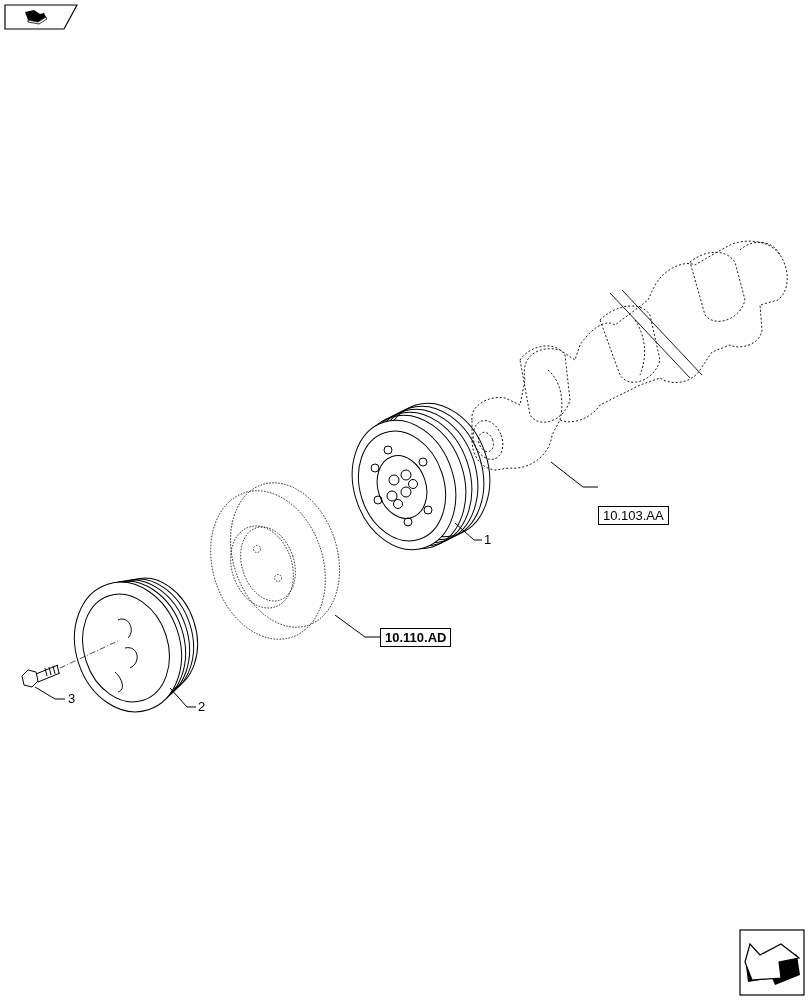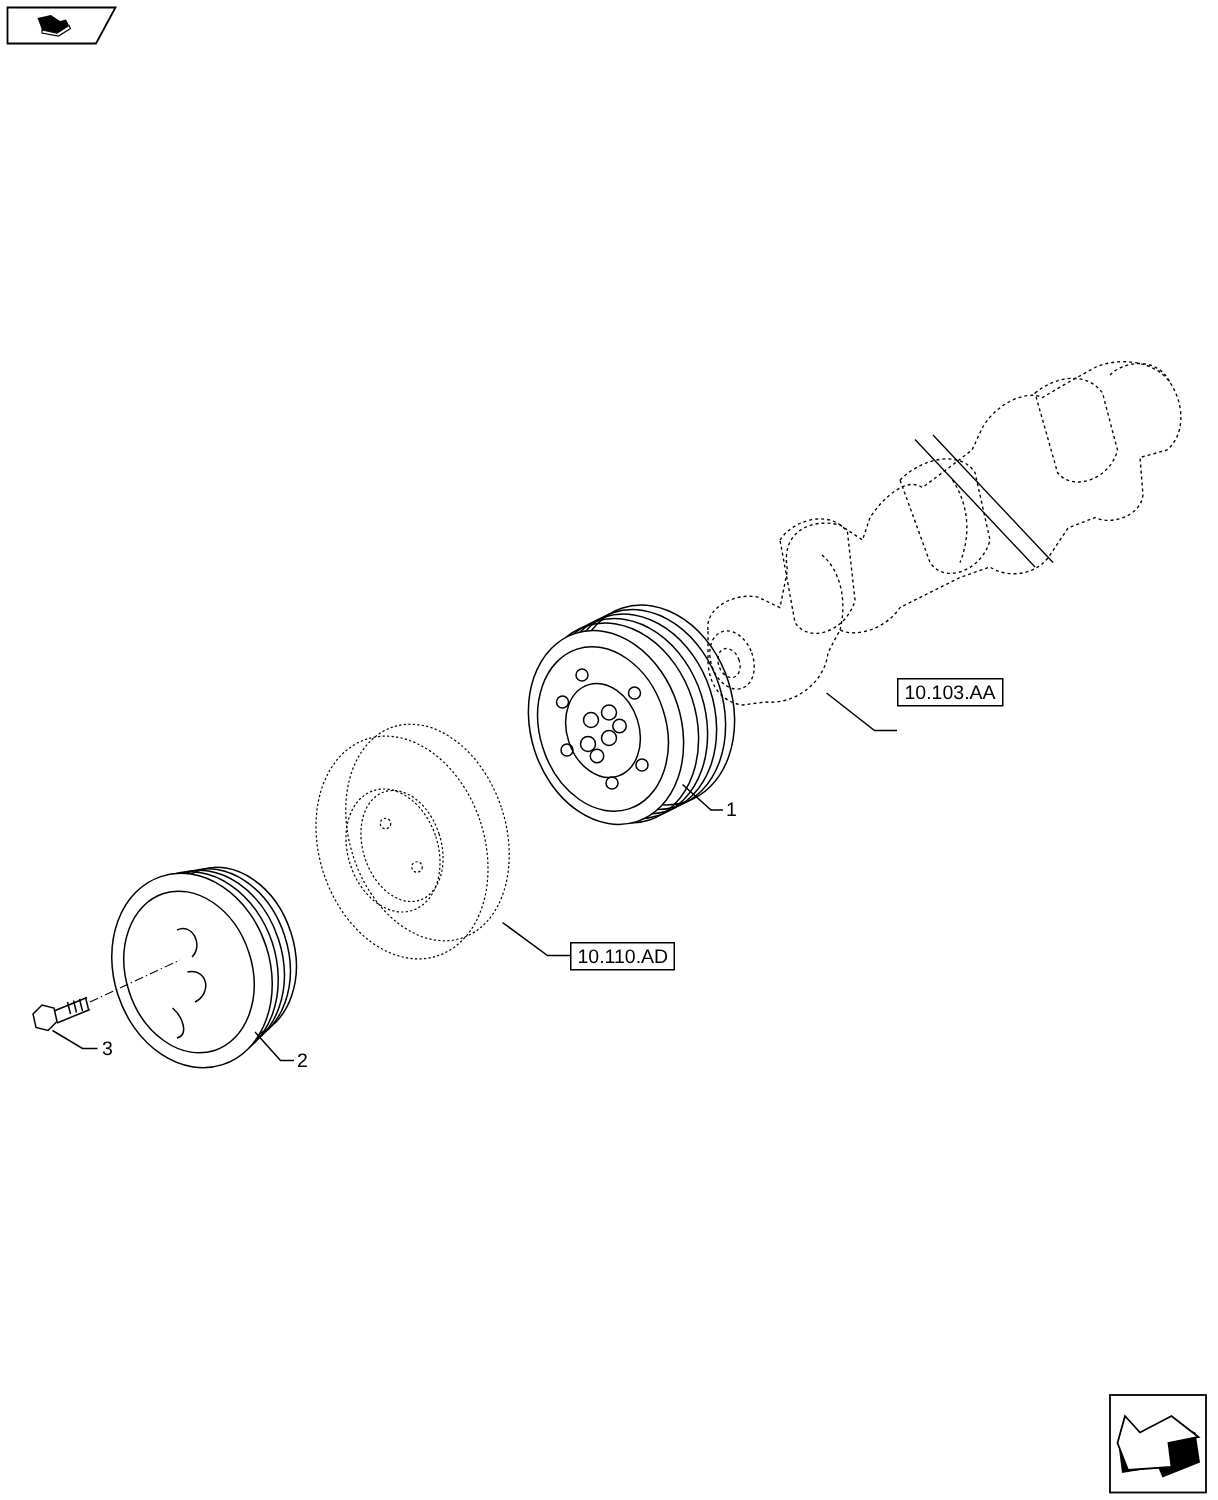--- a/index.html
+++ b/index.html
@@ -94,18 +94,18 @@
     <polyline points="35,687 55,699 65,699"></polyline>
   </g>
 
   <g>
     <rect x="740" y="930" width="64" height="65" fill="#fff" stroke="#000" stroke-width="1.2"></rect>
     <path d="M746,966 L748,982 L772,978 L775,985 L800,975 L797,955 L779,948 L767,960 Z" fill="#000"></path>
     <path d="M745,962 L750,944 L760,955 L781,944 L799,958 L779,962 L781,978 L752,980 Z" fill="#fff" stroke="#000" stroke-width="1.2"></path>
   </g>
 </svg>
 
-<div class="callout-box" style="left:598px; top:452px;">10.103.AA</div>
-<div class="callout-box" style="left:380px; top:628px;">10.110.AD</div>
+<div class="callout-box" style="left:598px; top:506px;">10.103.AA</div>
+<div class="callout-box" style="left:380px; top:628px;font-weight:bold;">10.110.AD</div>
 
 <div class="item-num" style="left:484px; top:533px;">1</div>
 <div class="item-num" style="left:198px; top:700px;">2</div>
 <div class="item-num" style="left:68px; top:692px;">3</div>
 
 </body></html>

